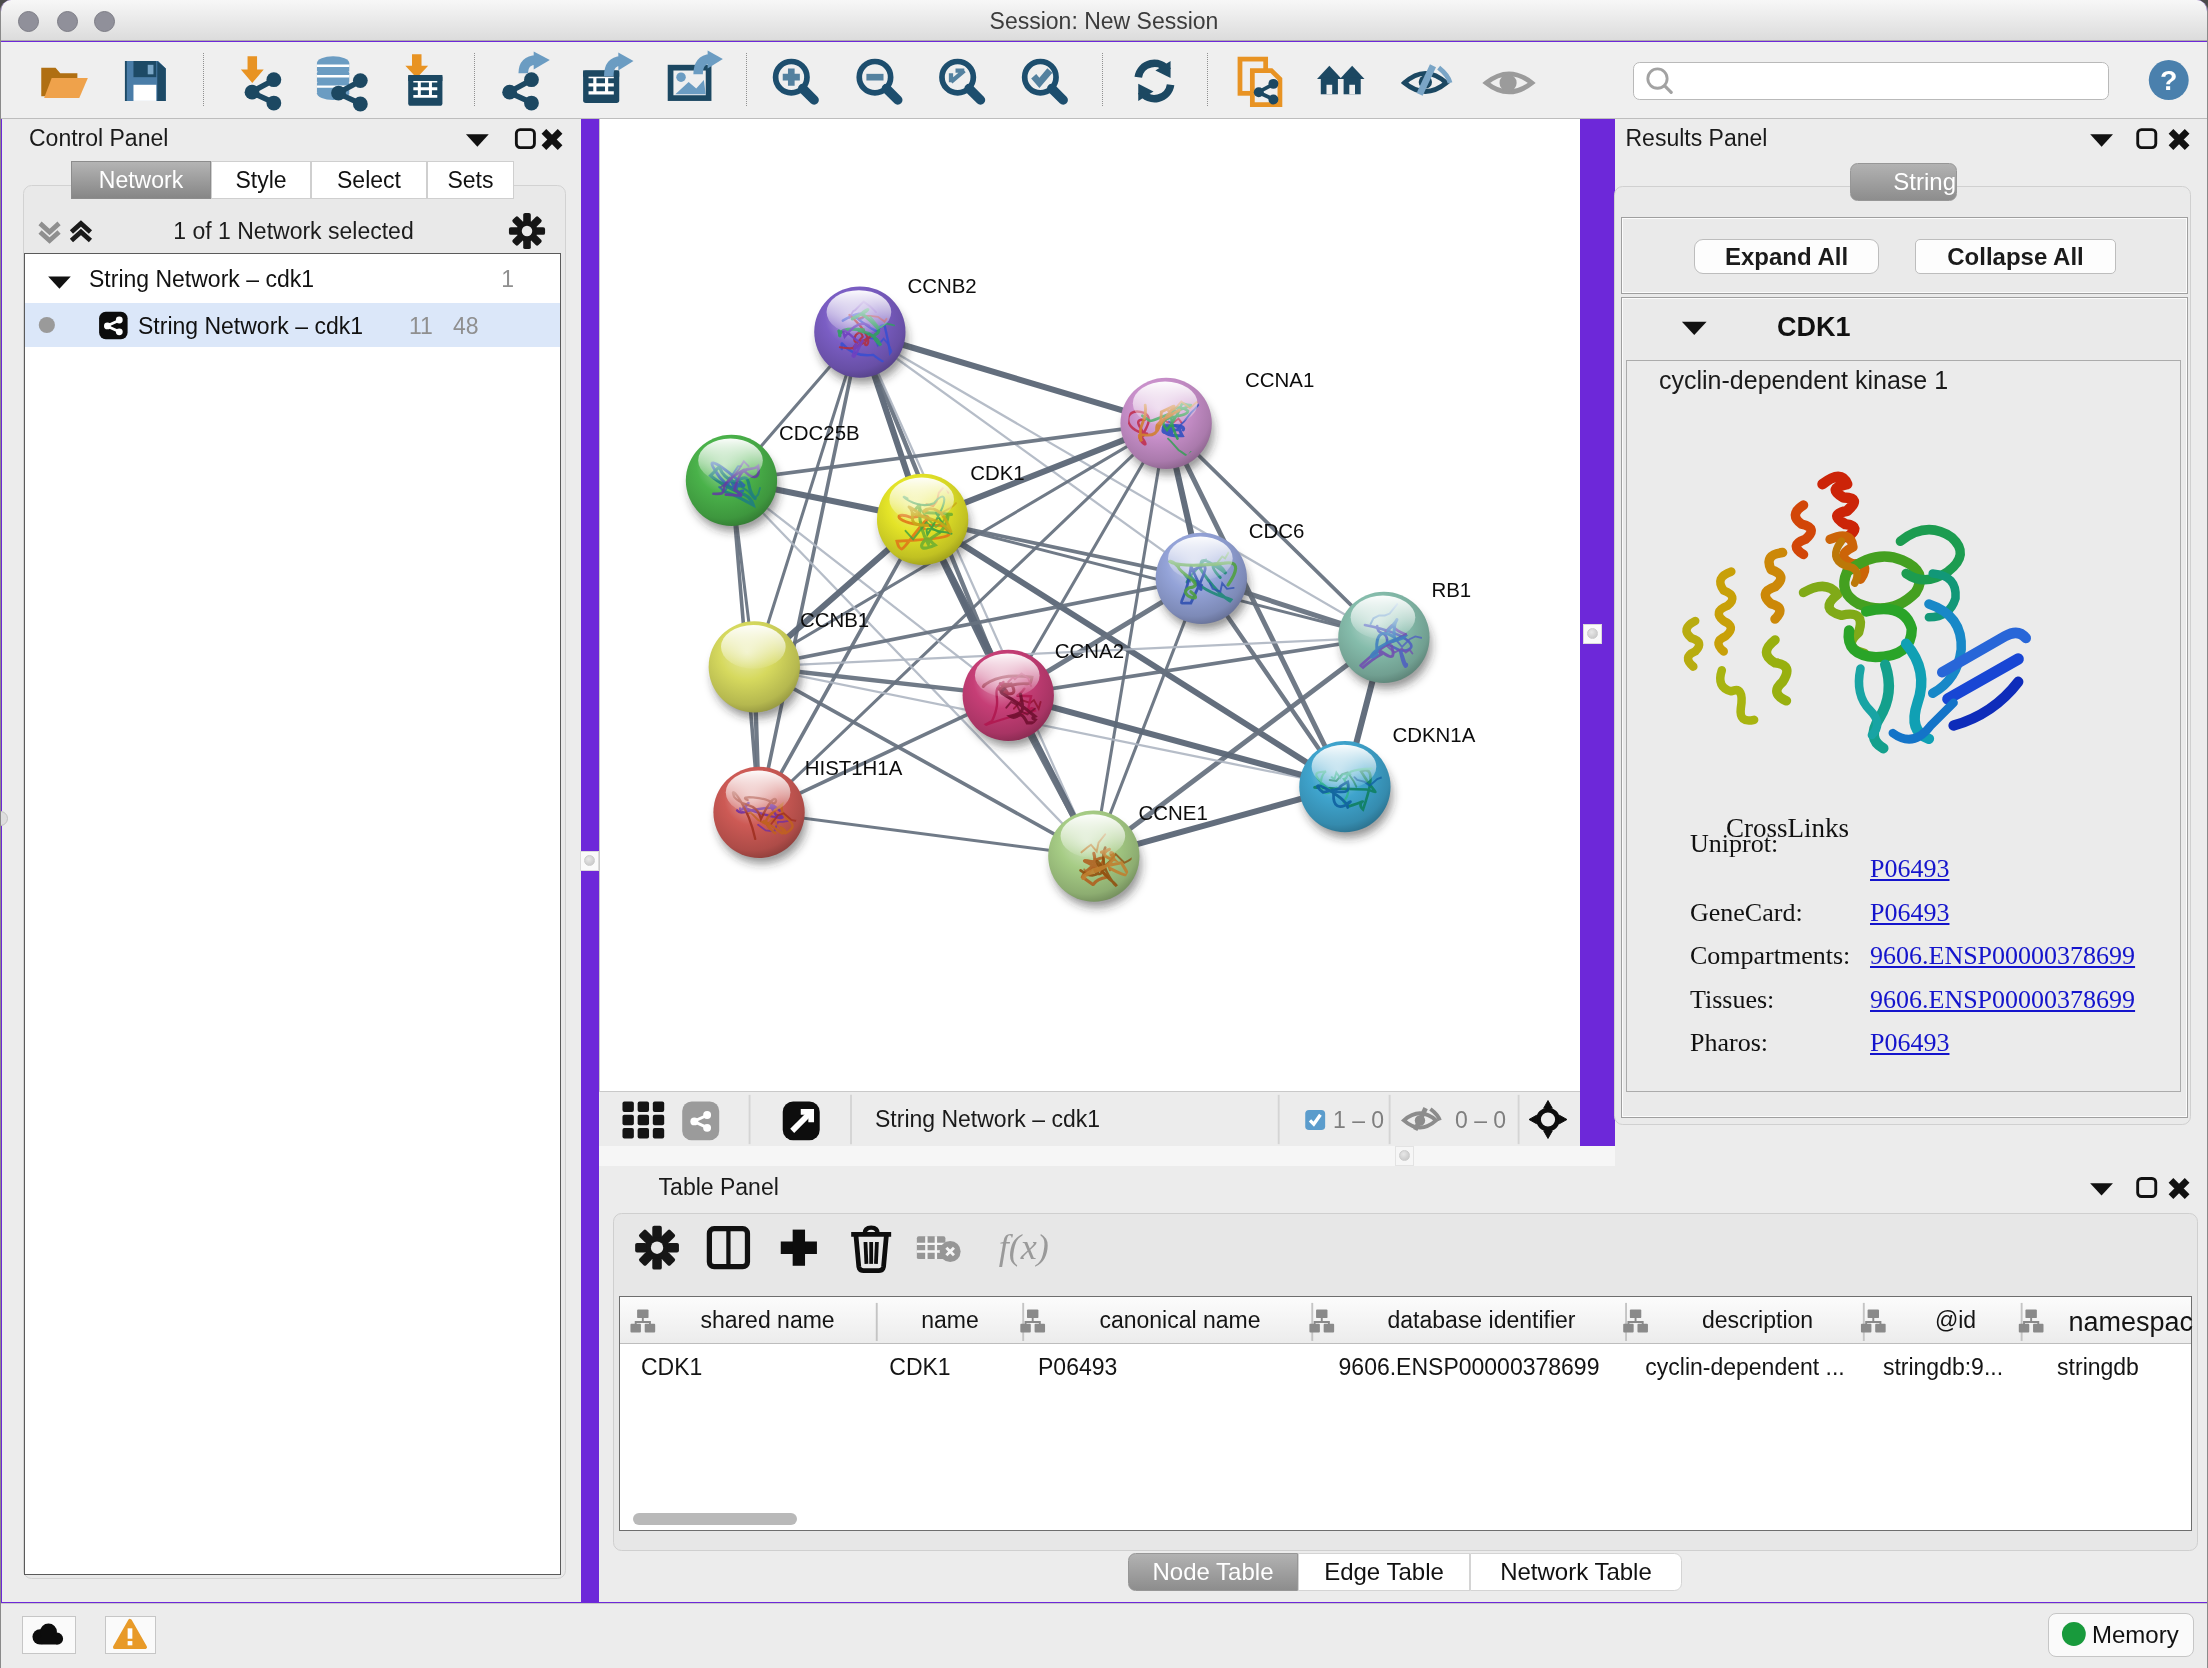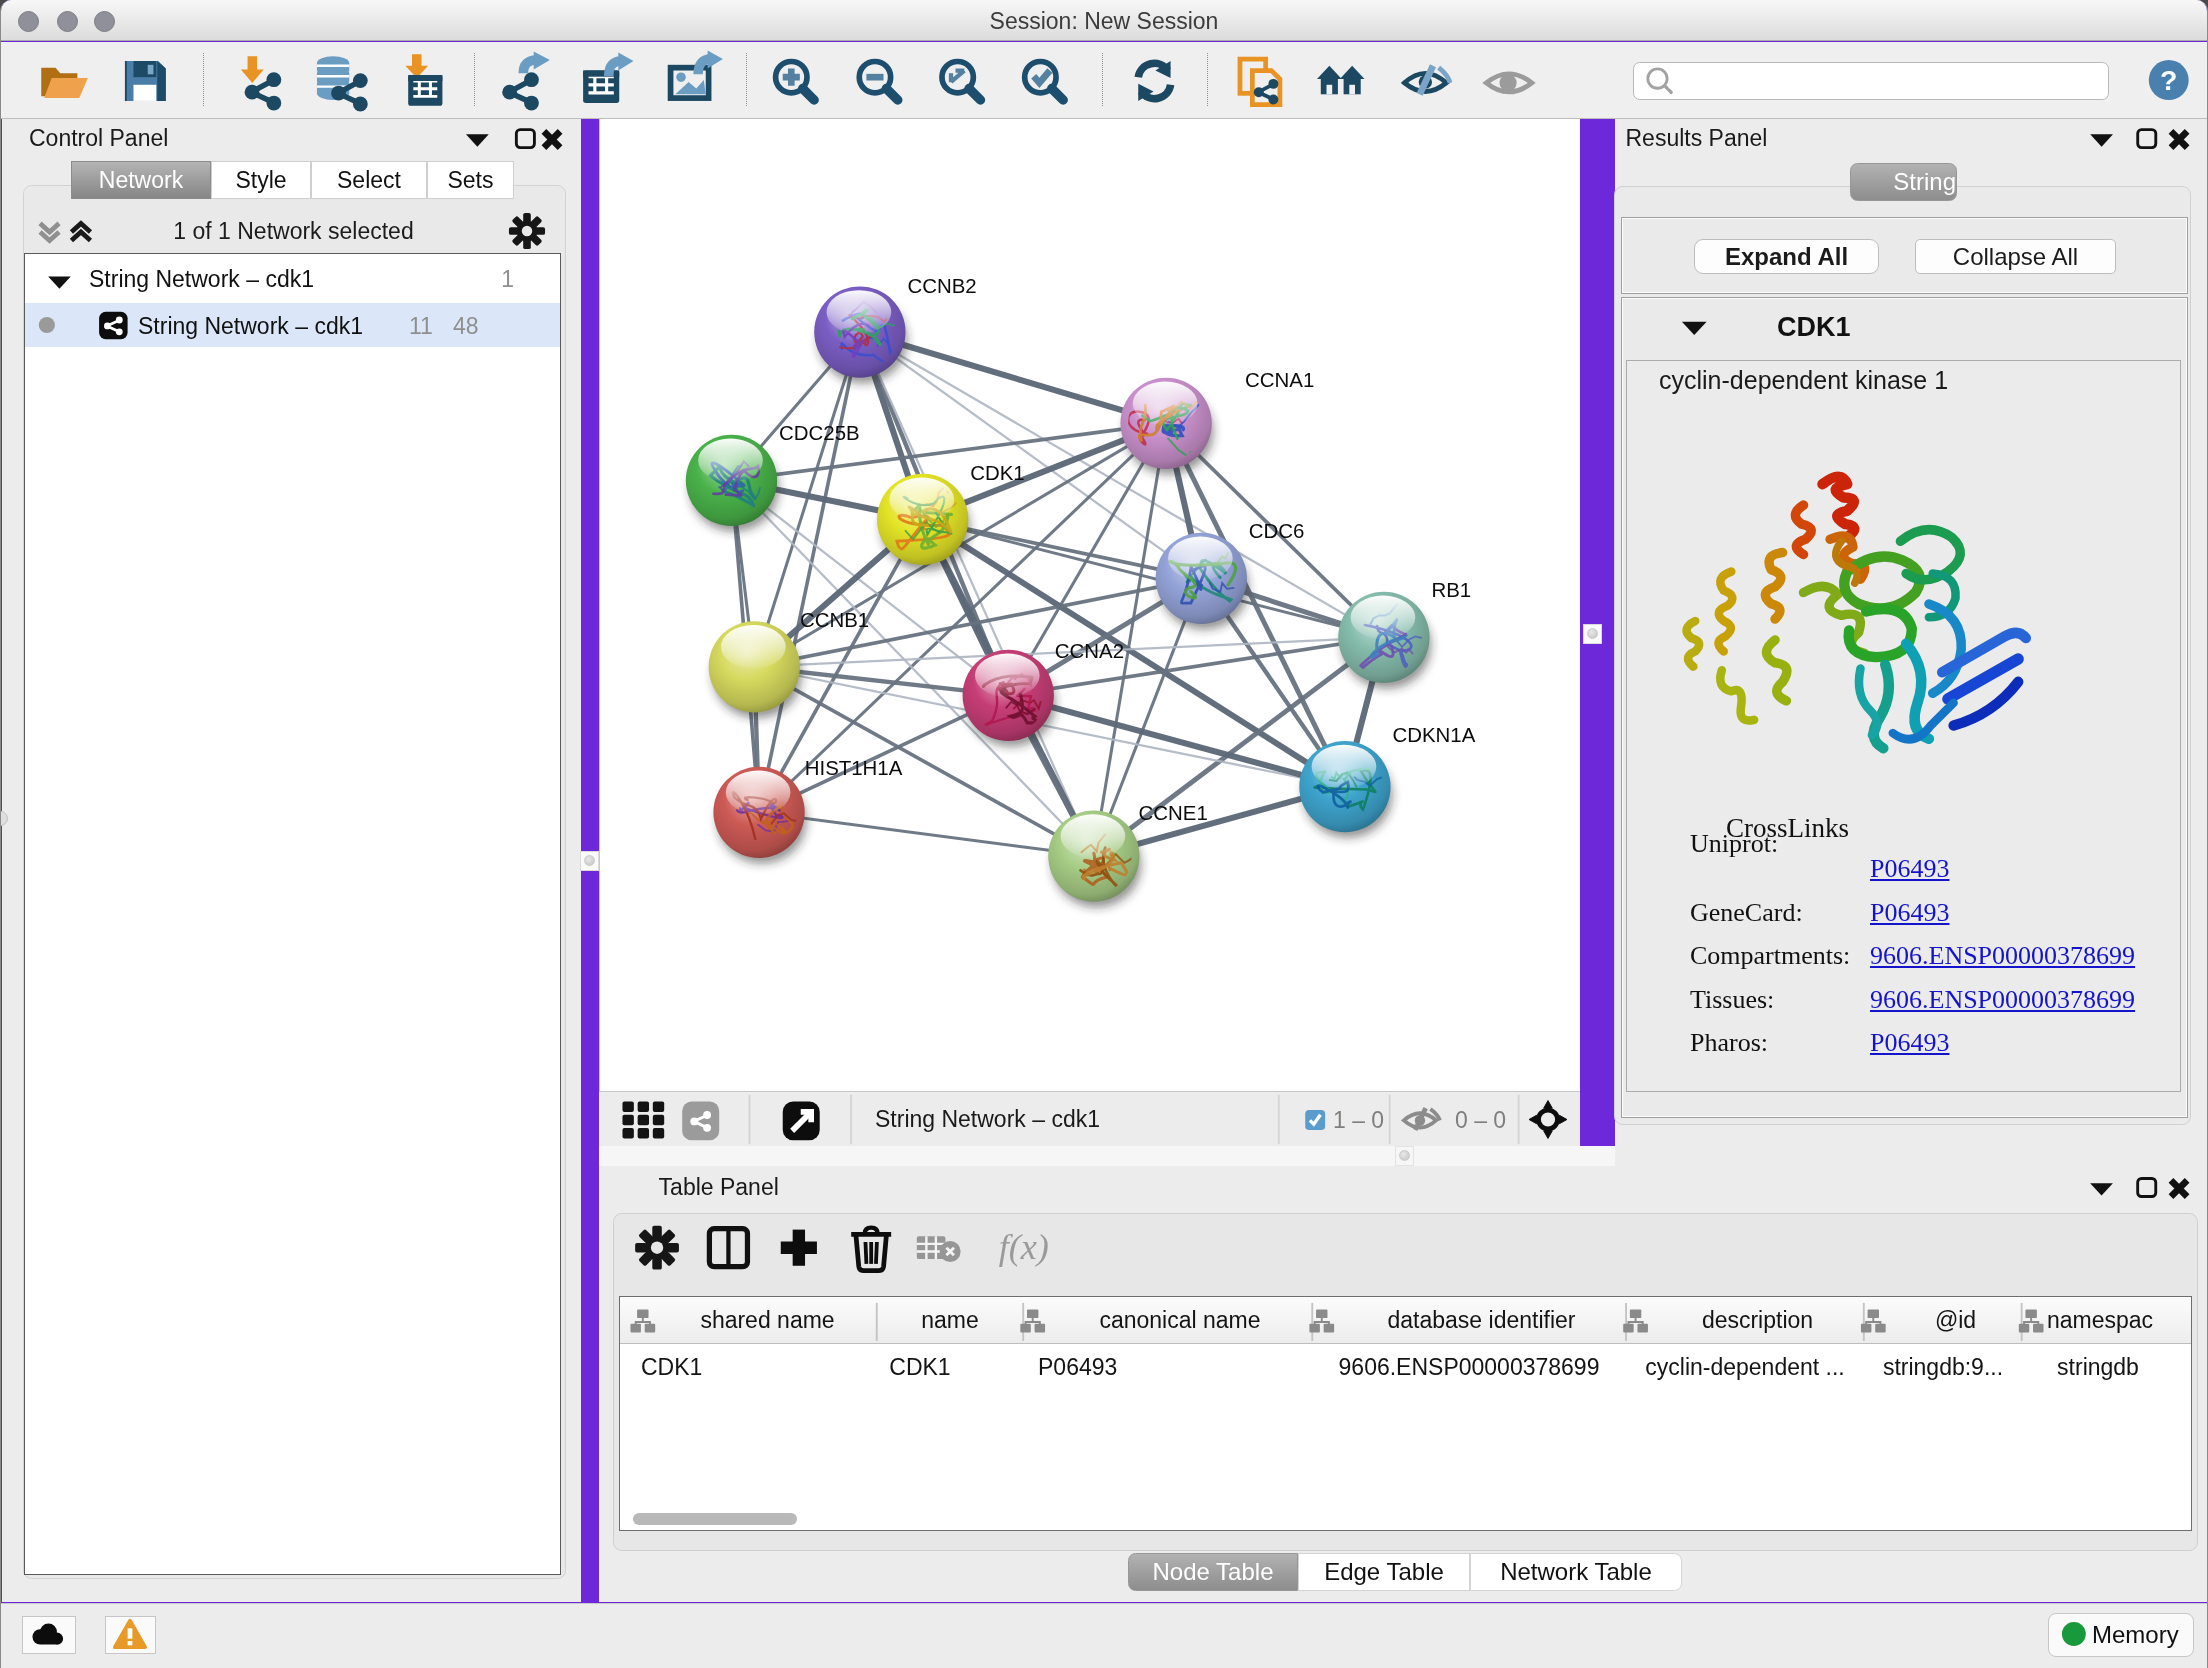--- a/index.html
+++ b/index.html
@@ -663,21 +663,21 @@
     <div class="paneltitle" style="position:absolute;left:10.5px;top:5.7px;">Results Panel</div>
     <svg width="594" height="43" style="position:absolute;left:0;top:0;" viewBox="0 0 625 45">
       <path d="M 500 16 L 524 16 L 512 29 Z" fill="#111"></path>
       <rect x="550" y="11" width="19" height="19" rx="4" fill="none" stroke="#111" stroke-width="3"></rect>
       <path d="M 585 13 L 602 30 M 602 13 L 585 30" stroke="#111" stroke-width="7"></path>
     </svg>
     <div style="position:absolute;left:-1px;top:67px;width:577px;height:939px;background:#eaeaea;border:1px solid #d0d0d0;border-radius:8.6px;"></div>
     <div style="position:absolute;left:235px;top:44px;width:107px;height:38px;background:linear-gradient(#b2b2b2,#8d8d8d);border:1px solid #979797;border-radius:7.6px;color:#fff;font-size:24px;text-align:right;line-height:36px;">String</div>
     <div style="position:absolute;left:5.7px;top:98px;width:567px;height:77px;border:1px solid #9f9f9f;box-shadow:inset 0 0 0 1px #fcfcfc;"></div>
     <div style="position:absolute;left:79px;top:120px;width:185px;height:35px;background:#fdfdfd;border:1px solid #bdbdbd;border-radius:9px;font-size:24px;font-weight:bold;color:#1b1b1b;text-align:center;line-height:33px;">Expand All</div>
-    <div style="position:absolute;left:300px;top:120px;width:201px;height:35px;background:#fdfdfd;border:1px solid #bdbdbd;border-radius:5px;font-size:24px;font-weight:normal;color:#1b1b1b;text-align:center;line-height:33px;">Collapse All</div>
+    <div style="position:absolute;left:300px;top:120px;width:201px;height:35px;background:#fdfdfd;border:1px solid #bdbdbd;border-radius:5px;font-size:24px;font-weight:bold;color:#1b1b1b;text-align:center;line-height:33px;">Collapse All</div>
     <div style="position:absolute;left:5.7px;top:178px;width:567px;height:821px;border:1px solid #9f9f9f;box-shadow:inset 0 0 0 1px #fcfcfc;"></div>
     <svg width="38" height="28.5" style="position:absolute;left:65px;top:197px;" viewBox="0 0 40 30">
         <path d="M 2 6 L 28 6 L 15 20 Z" fill="#111"></path>
       </svg>
     <div style="position:absolute;left:162px;top:193px;font-size:27px;font-weight:bold;color:#111;">CDK1</div>
     <div style="position:absolute;left:11.4px;top:241px;width:555px;height:732px;background:#ebebeb;border:1px solid #ababab;"></div>
     <div style="position:absolute;left:44px;top:247px;font-size:25px;color:#1a1a1a;">cyclin-dependent kinase 1</div>
     <svg width="380" height="323" viewBox="0 0 400 340" style="position:absolute;left:46px;top:331px;">
       <g fill="none" stroke-linecap="round" stroke-linejoin="round">
         <path d="M 170 36 q 20 -16 26 0 q -22 4 -4 14 q 20 0 4 14 q -20 4 -2 14 q 18 2 2 14" stroke="#cc2408" stroke-width="11"></path>
@@ -817,21 +817,21 @@
               <path d="M 0 -3 v 4 M -7.5 7 v -6 h 15 v 6" stroke="#8a8a8a" stroke-width="2" fill="none"></path>
             </g>
         </g>
       </svg>
       <div style="position:absolute;top:9.5px;left:38px;width:219px;font-size:23px;color:#141414;text-align:center;">shared name</div>
       <div style="position:absolute;top:9.5px;left:257px;width:146px;font-size:23px;color:#141414;text-align:center;">name</div>
       <div style="position:absolute;top:9.5px;left:428px;width:264px;font-size:23px;color:#141414;text-align:center;">canonical name</div>
       <div style="position:absolute;top:9.5px;left:717px;width:289px;font-size:23px;color:#141414;text-align:center;">database identifier</div>
       <div style="position:absolute;top:9.5px;left:1031px;width:213px;font-size:23px;color:#141414;text-align:center;">description</div>
       <div style="position:absolute;top:9.5px;left:1269px;width:133px;font-size:23px;color:#141414;text-align:center;">@id</div>
-      <div style="position:absolute;top:9.5px;left:1427px;width:146px;font-size:23px;color:#141414;text-align:left;">namespac</div>
+      <div style="position:absolute;top:9.5px;left:1427px;width:146px;font-size:27px;color:#141414;text-align:right;">namespac</div>
       <div style="position:absolute;top:57px;left:21px;font-size:23px;color:#141414;">CDK1</div>
       <div style="position:absolute;top:57px;left:227px;width:146px;font-size:23px;color:#141414;text-align:center;">CDK1</div>
       <div style="position:absolute;top:57px;left:418px;font-size:23px;color:#141414;">P06493</div>
       <div style="position:absolute;top:57px;left:692px;width:314px;font-size:23px;color:#141414;text-align:center;">9606.ENSP00000378699</div>
       <div style="position:absolute;top:57px;left:1006px;width:238px;font-size:23px;color:#141414;text-align:center;">cyclin-dependent ...</div>
       <div style="position:absolute;top:57px;left:1244px;width:158px;font-size:23px;color:#141414;text-align:center;">stringdb:9...</div>
       <div style="position:absolute;top:57px;left:1402px;width:152px;font-size:23px;color:#141414;text-align:center;">stringdb</div>
       <div style="position:absolute;left:13.3px;top:216px;width:164px;height:12.4px;background:#b9b9b9;border-radius:6.7px;"></div>
     </div>
     <div style="position:absolute;left:529px;top:387px;width:170px;height:38px;background:linear-gradient(#b2b2b2,#8d8d8d);border:1px solid #979797;border-radius:7.6px 0 0 7.6px;color:#fff;font-size:24px;text-align:center;line-height:36px;">Node Table</div>

